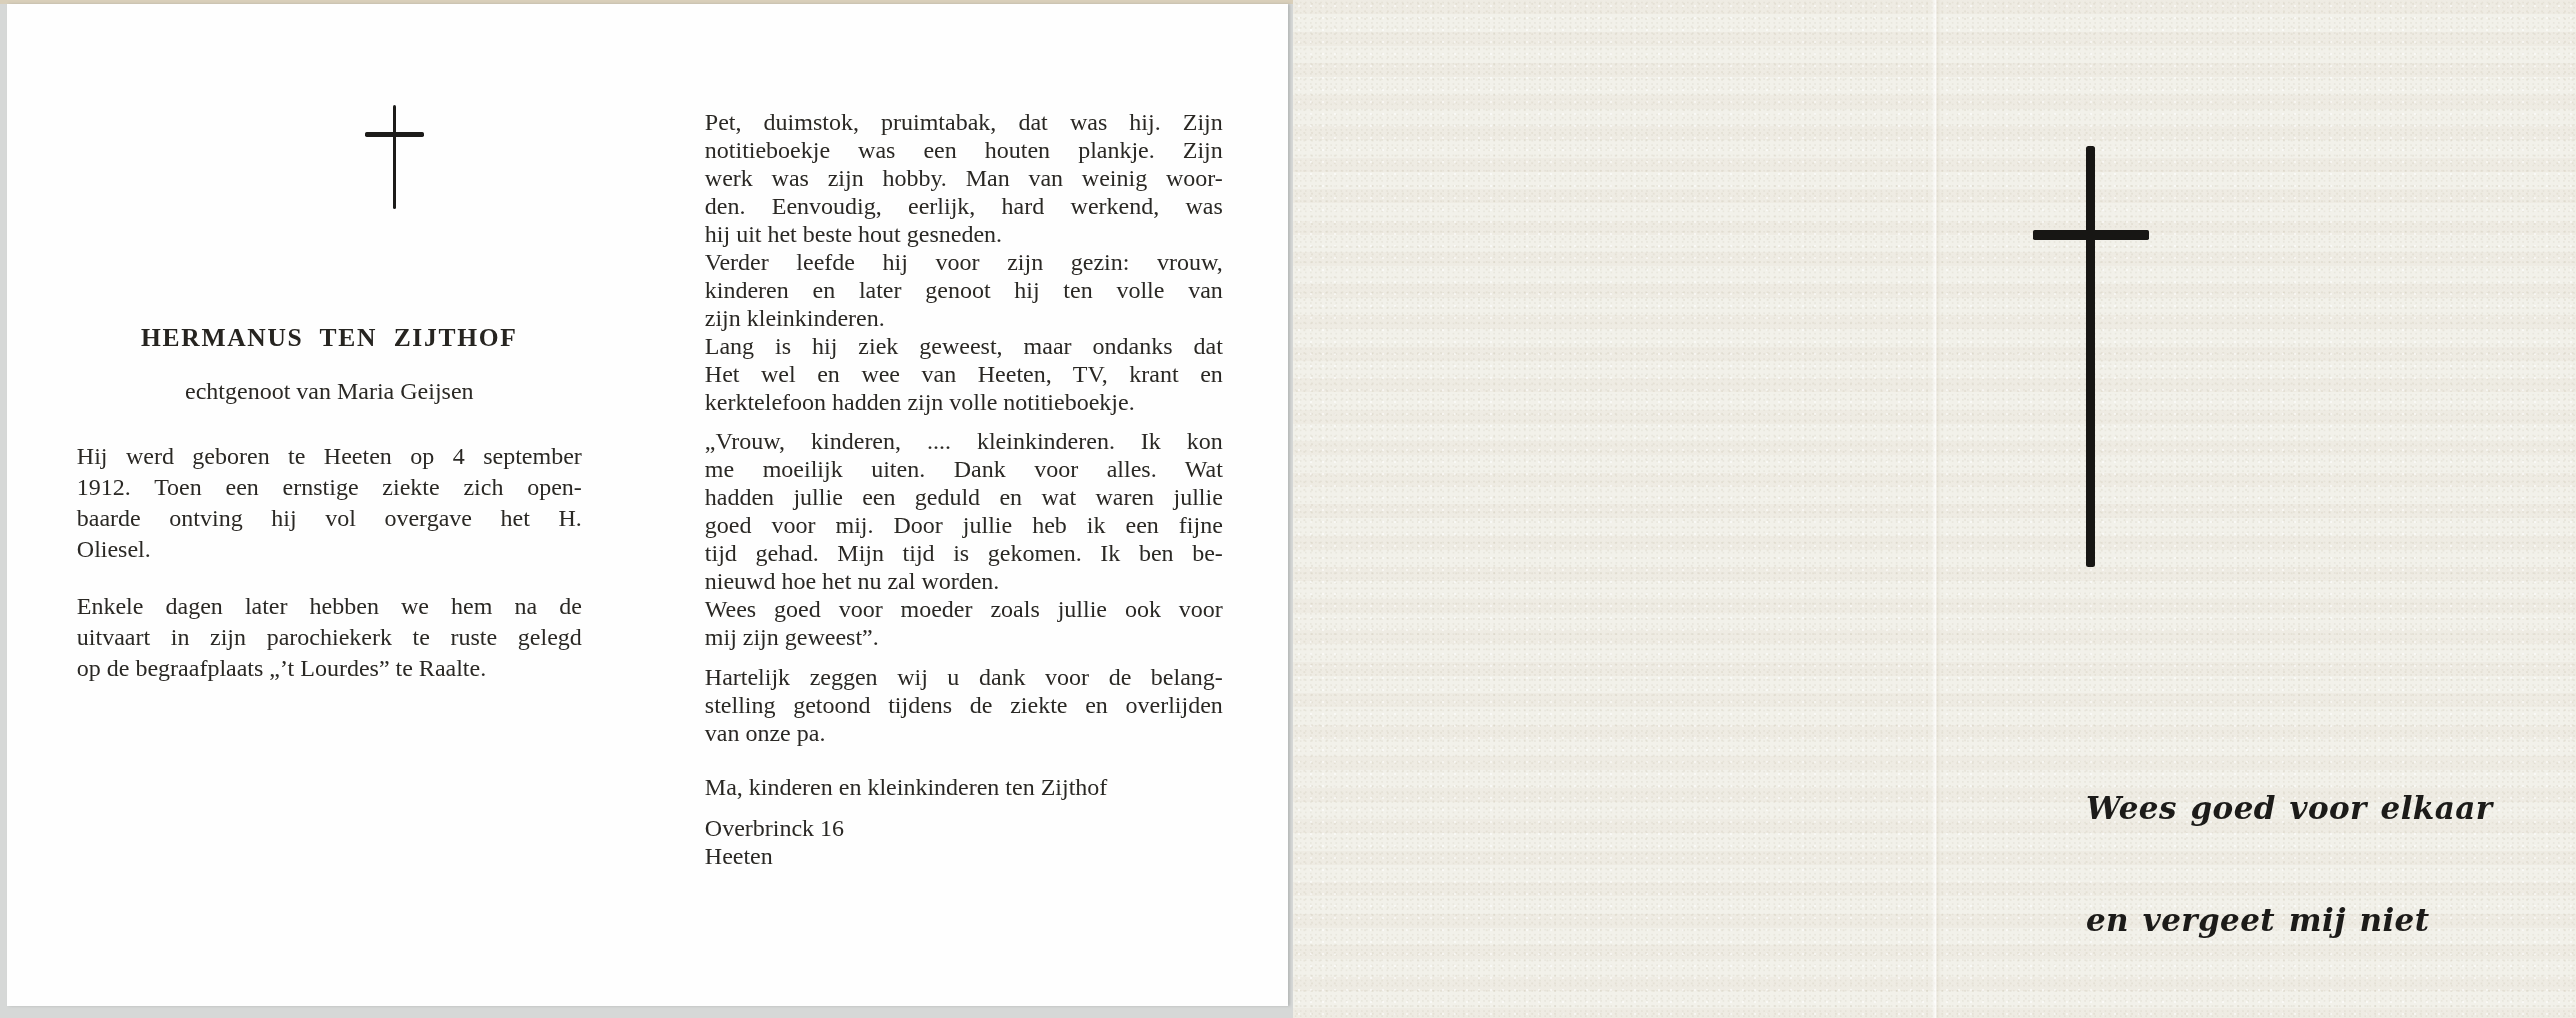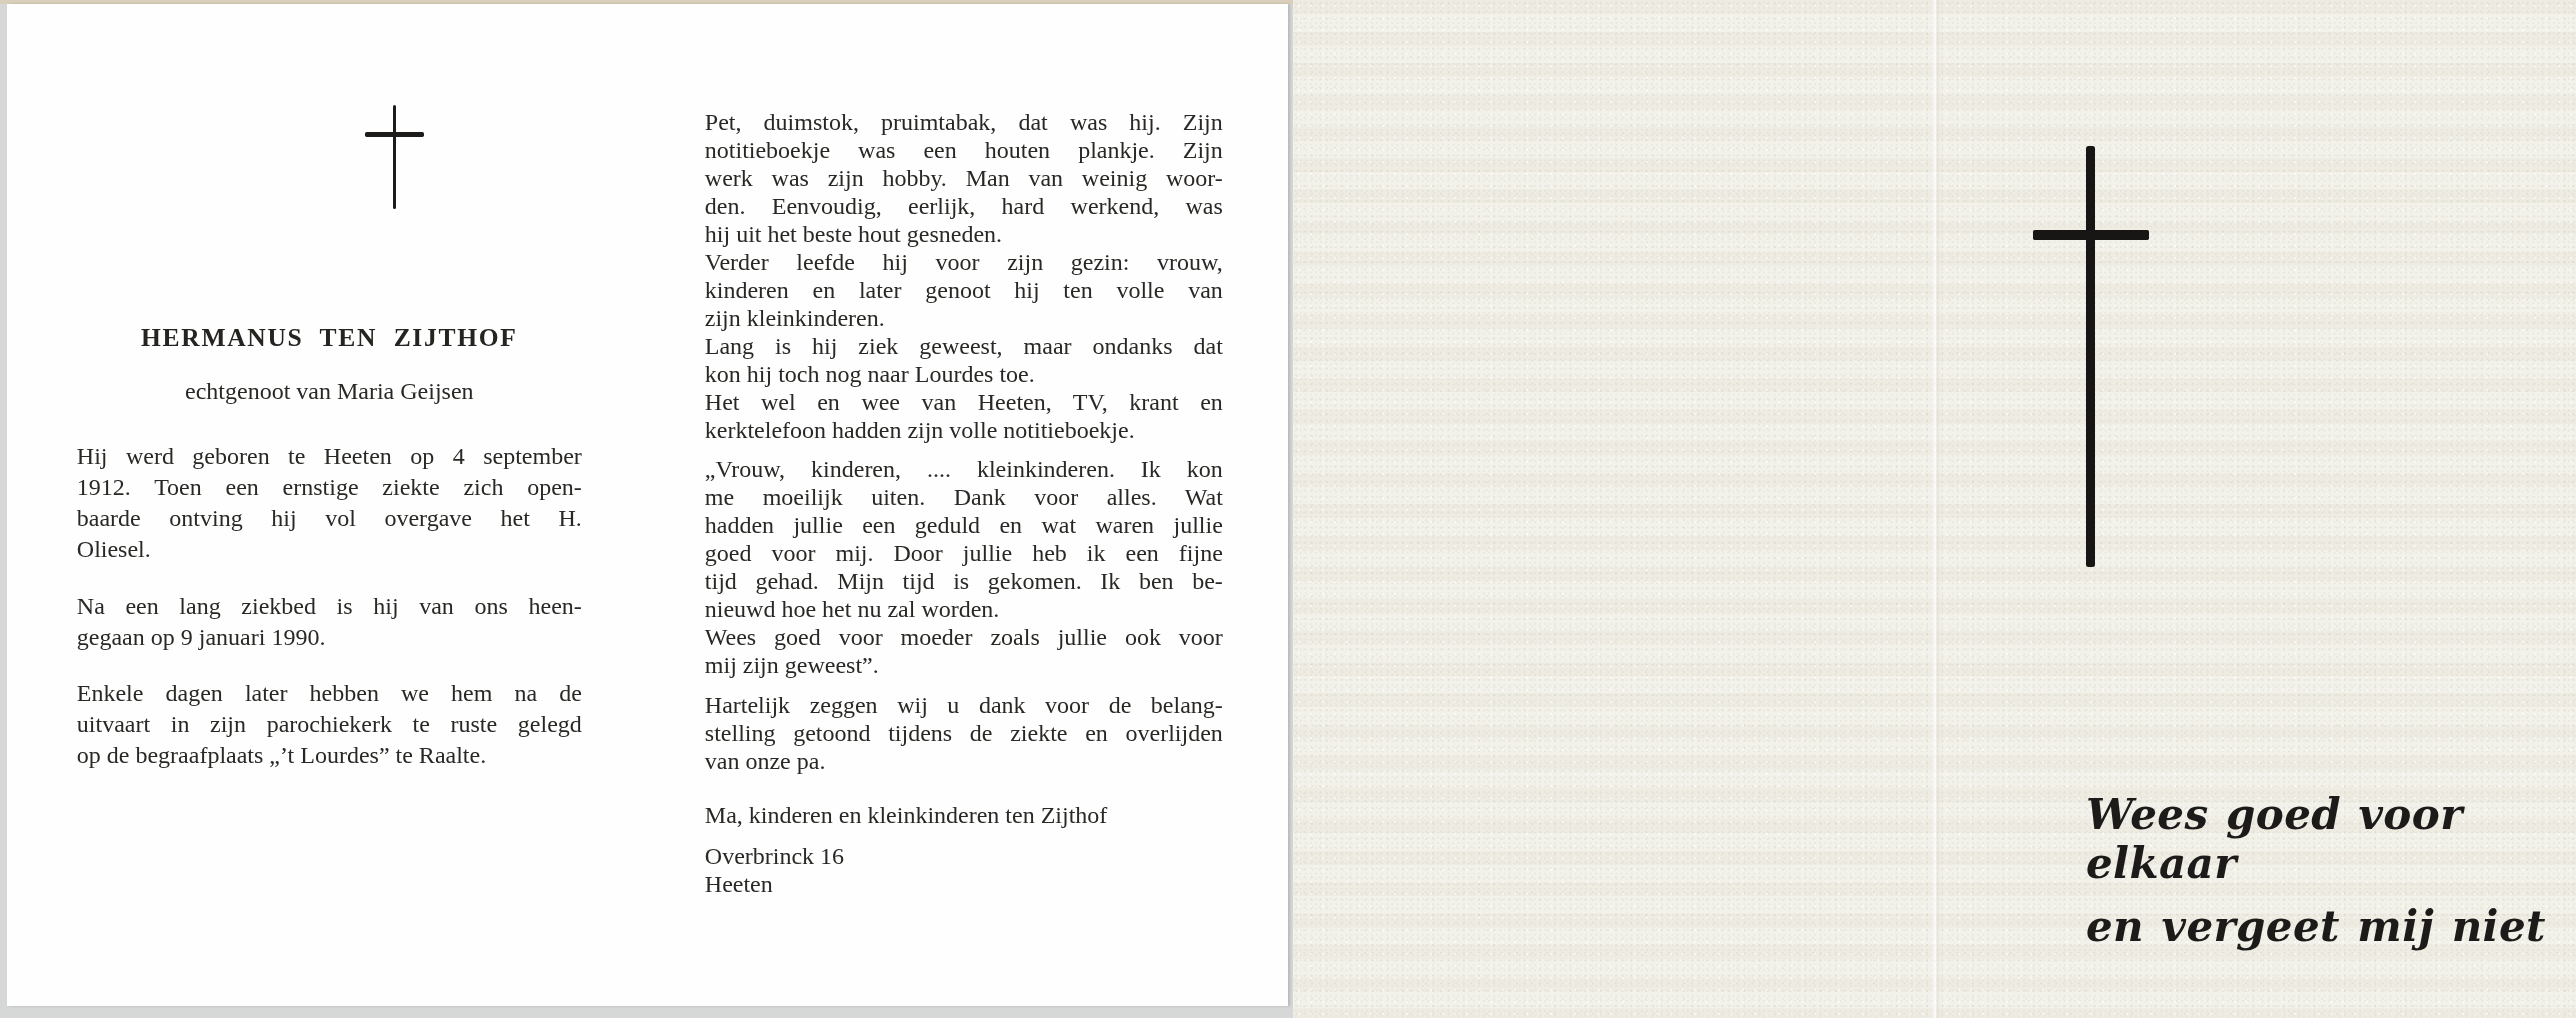--- a/index.html
+++ b/index.html
@@ -52,21 +52,21 @@
     background-size:7.6px 7.6px,12px 12px,5.1px 5.1px,100% 63px;}
   .fold-line{position:absolute;left:638px;top:0;width:10.2px;height:1019px;
     background:linear-gradient(90deg, rgba(255,255,255,0) 0%, rgba(255,255,255,.75) 45%,
                rgba(211,203,184,.28) 62%, rgba(255,255,255,0) 100%);}
   .cross-lg-v{position:absolute;left:793px;top:146px;width:8.5px;height:421px;
               background:#171614;border-radius:2.5px;}
   .cross-lg-h{position:absolute;left:740px;top:230px;width:116px;height:10.2px;
               background:#171614;border-radius:1.7px;}
   .script-line{position:absolute;left:793px;color:#1c1b19;
      font-family:"DejaVu Serif", serif;font-style:italic;font-weight:600;
-     font-size:42px;letter-spacing:0.4px;word-spacing:2.5px;}
+     font-size:31px;letter-spacing:0.4px;word-spacing:2.5px;}
   .script-1{top:790px;}
   .script-2{top:902px;}
 </style>
 </head>
 <body>
 
 <div class="canvas">
   <div class="top-edge"></div>
 
   <div class="page-left">
@@ -74,24 +74,20 @@
       <div class="cross-sm-v"></div>
       <div class="cross-sm-h"></div>
       <div class="deceased-name">HERMANUS TEN ZIJTHOF</div>
       <div class="spouse-line">echtgenoot van Maria Geijsen</div>
       <div class="paras1">
           <div class="para">
             <div class="tline just">Hij werd geboren te Heeten op 4 september</div>
             <div class="tline just">1912. Toen een ernstige ziekte zich open-</div>
             <div class="tline just">baarde ontving hij vol overgave het H.</div>
             <div class="tline">Oliesel.</div>
-          </div>
-          <div class="para">
-            <div class="tline just">Na een lang ziekbed is hij van ons heen-</div>
-            <div class="tline">gegaan op 9 januari 1990.</div>
           </div>
           <div class="para">
             <div class="tline just">Enkele dagen later hebben we hem na de</div>
             <div class="tline just">uitvaart in zijn parochiekerk te ruste gelegd</div>
             <div class="tline">op de begraafplaats „’t Lourdes” te Raalte.</div>
           </div>
         </div>
     </div>
 
     <div class="col2">
@@ -103,21 +99,20 @@
             <div class="tline just">den. Eenvoudig, eerlijk, hard werkend, was</div>
             <div class="tline">hij uit het beste hout gesneden.</div>
           </div>
           <div class="para">
             <div class="tline just">Verder leefde hij voor zijn gezin: vrouw,</div>
             <div class="tline just">kinderen en later genoot hij ten volle van</div>
             <div class="tline">zijn kleinkinderen.</div>
           </div>
           <div class="para">
             <div class="tline just">Lang is hij ziek geweest, maar ondanks dat</div>
-            <div class="tline">kon hij toch nog naar Lourdes toe.</div>
           </div>
           <div class="para">
             <div class="tline just">Het wel en wee van Heeten, TV, krant en</div>
             <div class="tline">kerktelefoon hadden zijn volle notitieboekje.</div>
           </div>
           <div class="para">
             <div class="tline just">„Vrouw, kinderen, .... kleinkinderen. Ik kon</div>
             <div class="tline just">me moeilijk uiten. Dank voor alles. Wat</div>
             <div class="tline just">hadden jullie een geduld en wat waren jullie</div>
             <div class="tline just">goed voor mij. Door jullie heb ik een fijne</div>

